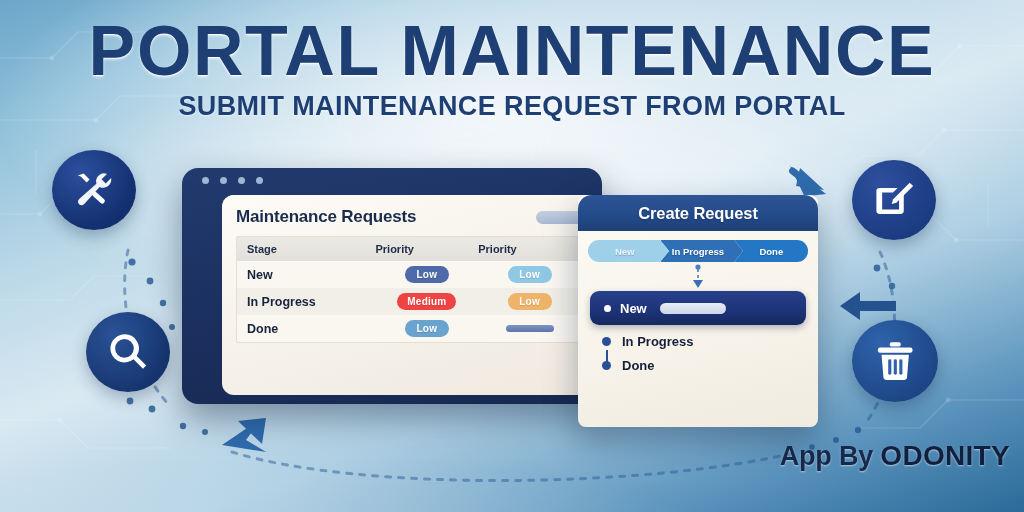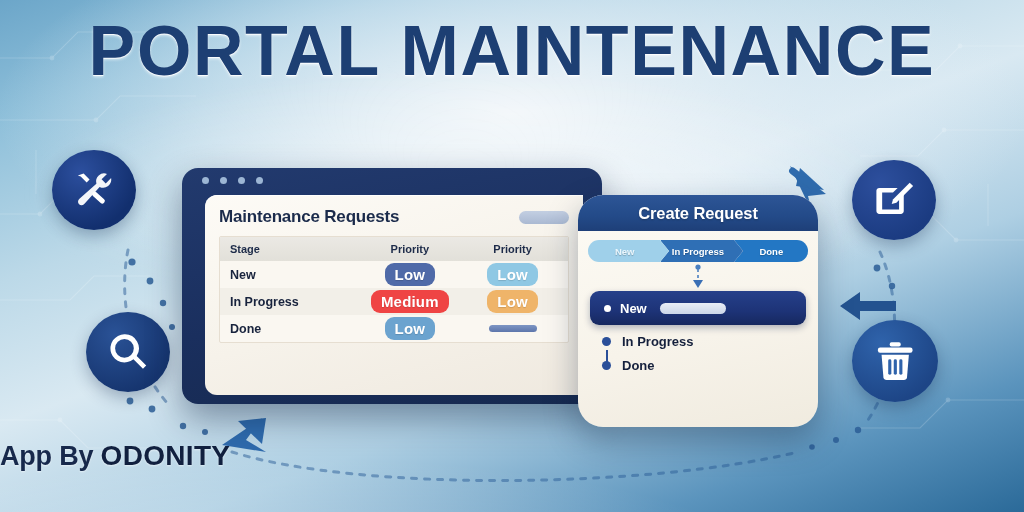--- a/index.html
+++ b/index.html
@@ -63,21 +63,21 @@
   .window {
     position: absolute; left: 182px; top: 168px; width: 420px; height: 236px;
     background: linear-gradient(170deg, #223a6e 0%, #1a2f5e 55%, #16294f 100%);
     border-radius: 16px; padding: 20px 8px 8px 8px;
     box-shadow: 0 14px 34px rgba(10,28,60,.42);
     z-index: 8;
   }
   .titlebar { position: absolute; left: 20px; top: 9px; display: flex; gap: 11px; }
   .dot { width: 7px; height: 7px; border-radius: 50%; background: #9cb6d4; }
   .window-body {
-    position: absolute; left: 23px; top: 27px; width: 378px; height: 200px;
+    position: absolute; left: 40px; top: 27px; width: 378px; height: 200px;
     background: linear-gradient(165deg, #fdfbf6 0%, #f6f2ea 55%, #efe9df 100%);
     border-radius: 12px 0 0 12px; padding: 12px 14px;
     box-shadow: inset 0 1px 0 rgba(255,255,255,.9);
   }
   .panel-head { display: flex; align-items: center; justify-content: space-between; }
   .panel-title { font-size: 17px; font-weight: 700; color: #1b2b4b; letter-spacing: -.2px; }
   .head-pill {
     width: 50px; height: 13px; border-radius: 7px;
     background: linear-gradient(180deg, #c3cfe2, #aab9d2);
   }
@@ -87,35 +87,35 @@
     border: 1px solid #ddd6ca; display: flex; align-items: center; gap: 7px; padding: 0 9px;
   }
   .search-box svg { width: 12px; height: 12px; fill: none; stroke: #2b3f66; stroke-width: 2.2; }
   .search-ph { font-size: 10px; color: #8d8677; letter-spacing: .2px; }
 
   .table { margin-top: 9px; border-radius: 2px; overflow: hidden; background: #faf7f1; border: 1px solid #e6ded1; }
   .trow { display: grid; grid-template-columns: 1.25fr 1fr 1fr; align-items: center; height: 27px; padding: 0 4px 0 10px; }
   .trow.head { background: linear-gradient(180deg, #ebe9e4, #e2e0d9); height: 24px; }
   .trow.alt  { background: #f2efe8; }
   .th { font-size: 11px; font-weight: 700; color: #1d2b49; }
-  .th.c { text-align: center; }
+  .th.c { text-align: left; }
   .td-stage { font-size: 12.5px; font-weight: 700; color: #18233d; }
   .cell { display: flex; justify-content: center; }
   .badge {
-    display: inline-block; min-width: 44px; text-align: center; font-size: 15px; font-weight: 600;
+    display: inline-block; min-width: 44px; text-align: center; font-size: 10px; font-weight: 600;
     color: #fff; padding: 3px 10px; border-radius: 9px; letter-spacing: .2px;
     text-shadow: 0 1px 1px rgba(0,0,0,.14);
   }
   .bar-cell { width: 48px; height: 7px; border-radius: 4px; background: linear-gradient(180deg, #7d95c4, #5d76ab); }
 
   
   .create-panel {
     position: absolute; left: 578px; top: 195px; width: 240px; height: 232px;
     background: linear-gradient(168deg, #fdfbf5 0%, #f7f3ea 60%, #f0ebdf 100%);
-    border-radius: 25px; box-shadow: 0 14px 32px rgba(10,28,60,.34);
+    border-radius: 8px; box-shadow: 0 14px 32px rgba(10,28,60,.34);
     overflow: hidden; z-index: 9;
   }
   .create-head {
     height: 36px; display: flex; align-items: center; justify-content: center;
     background: linear-gradient(180deg, #2d5596 0%, #234a88 60%, #1e3f78 100%);
     border-radius: 14px 14px 0 0;
   }
   .create-head-txt { font-size: 16.5px; font-weight: 700; color: #fff; letter-spacing: -.1px;
                      text-shadow: 0 1px 2px rgba(0,0,0,.25); }
   .crud-row { margin-top: 9px; text-align: center; font-size: 13px; font-weight: 700; color: #1c2c4e; }
@@ -152,21 +152,21 @@
   .sel-txt { font-size: 13px; font-weight: 600; color: #fff; }
   .sel-pill { margin-left: 4px; width: 66px; height: 11px; border-radius: 6px;
               background: linear-gradient(180deg, #e8edf6, #ccd6e8); }
 
   .stage-item { display: flex; align-items: center; gap: 11px; padding-left: 24px; margin-top: 9px; position: relative; }
   .stage-item .sd { width: 9px; height: 9px; border-radius: 50%; background: #2a4f99; flex: none; }
   .stage-item .st { font-size: 13px; font-weight: 700; color: #15203c; }
   .connector { position: absolute; left: 28px; width: 2px; height: 12px; background: #2a4f99; }
 
   
-  .footer { position: absolute; left: 0; right: 8px; top: 440px; text-align: left; z-index: 6; }
+  .footer { position: absolute; left: 0; right: 14px; top: 440px; text-align: right; z-index: 6; }
   .foot-light { font-size: 27px; font-weight: 600; color: #17294c; letter-spacing: -.2px;
                 text-shadow: 0 1px 2px rgba(255,255,255,.55); }
   .foot-bold  { font-size: 28px; font-weight: 700; color: #11203f; letter-spacing: .3px;
                 text-shadow: 0 1px 2px rgba(255,255,255,.55); }
 </style>
 </head>
 <body>
 
 <div class="bg-deco">
   <div class="sheen"></div>
@@ -193,20 +193,21 @@
       <circle cx="944" cy="130" r="2.4"></circle>
         <circle cx="956" cy="240" r="2.4"></circle>
       <circle cx="60" cy="420" r="2.4"></circle>
         <circle cx="948" cy="400" r="2.4"></circle>
     </g>
   </svg>
 </div>
 
 <div class="headings">
   <div class="title-main">PORTAL MAINTENANCE</div>
+  <div class="title-sub">SUBMIT MAINTENANCE REQUEST FROM PORTAL</div>
 </div>
 
 <svg class="deco-svg">
   <g fill="#2c5e97" opacity=".85">
     <circle cx="132" cy="262" r="3.6"></circle>
       <circle cx="150" cy="281" r="3.4"></circle>
     <circle cx="163" cy="303" r="3.2"></circle>
       <circle cx="172" cy="327" r="3"></circle>
     <circle cx="130" cy="401" r="3.4"></circle>
       <circle cx="152" cy="409" r="3.4"></circle>

